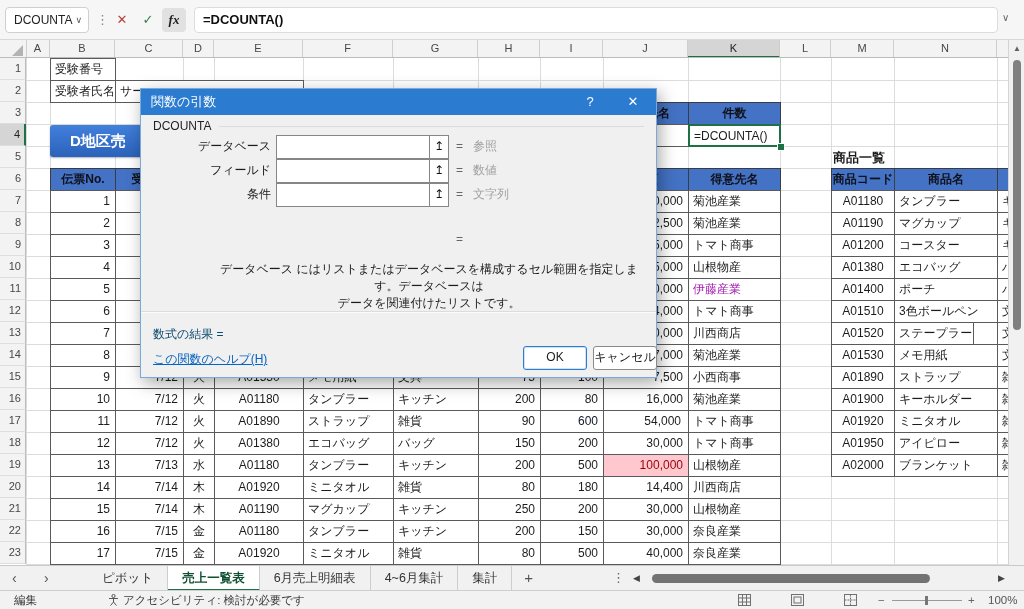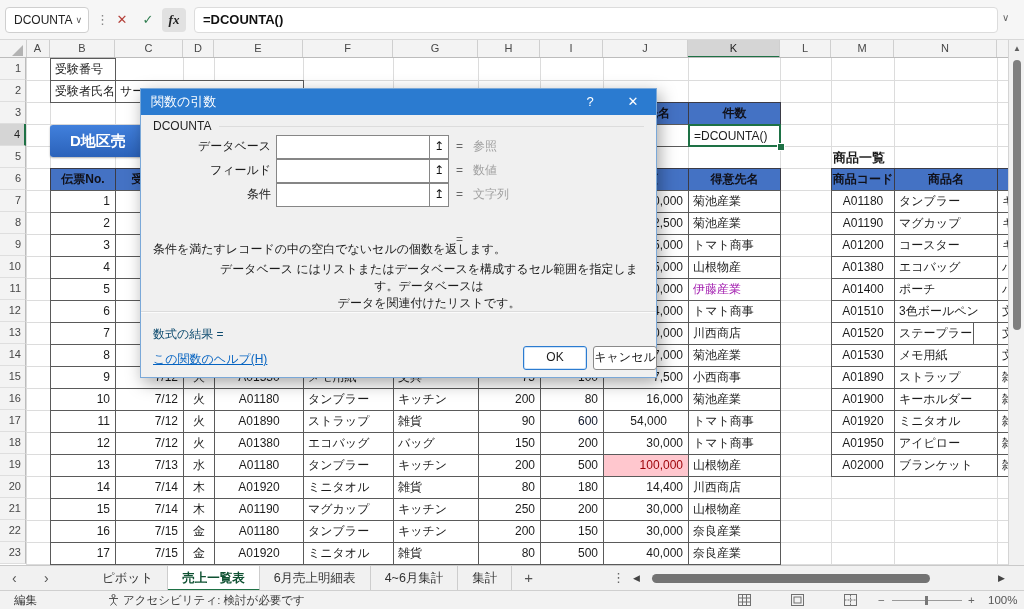--- a/index.html
+++ b/index.html
@@ -318,21 +318,21 @@
       <div class="cell bord" style="left: 603px; top: 330px; width: 86px; height: 23px; text-align: right; padding-right: 5px; background: rgb(255, 255, 255); color: rgb(28, 28, 28);">16,000</div>
       <div class="cell bord" style="left: 688px; top: 330px; width: 93px; height: 23px; text-align: left; padding-left: 4px; background: rgb(255, 255, 255); color: rgb(28, 28, 28);">菊池産業</div>
       <div class="cell bord" style="left: 50px; top: 352px; width: 66px; height: 23px; text-align: right; padding-right: 5px; background: rgb(255, 255, 255); color: rgb(28, 28, 28);">11</div>
       <div class="cell bord" style="left: 115px; top: 352px; width: 69px; height: 23px; text-align: right; padding-right: 5px; background: rgb(255, 255, 255); color: rgb(28, 28, 28);">7/12</div>
       <div class="cell bord" style="left: 183px; top: 352px; width: 32px; height: 23px; text-align: center; background: rgb(255, 255, 255); color: rgb(28, 28, 28);">火</div>
       <div class="cell bord" style="left: 214px; top: 352px; width: 90px; height: 23px; text-align: center; background: rgb(255, 255, 255); color: rgb(28, 28, 28);">A01890</div>
       <div class="cell bord" style="left: 303px; top: 352px; width: 91px; height: 23px; text-align: left; padding-left: 4px; background: rgb(255, 255, 255); color: rgb(28, 28, 28);">ストラップ</div>
       <div class="cell bord" style="left: 393px; top: 352px; width: 86px; height: 23px; text-align: left; padding-left: 4px; background: rgb(255, 255, 255); color: rgb(28, 28, 28);">雑貨</div>
       <div class="cell bord" style="left: 478px; top: 352px; width: 63px; height: 23px; text-align: right; padding-right: 5px; background: rgb(255, 255, 255); color: rgb(28, 28, 28);">90</div>
       <div class="cell bord" style="left: 540px; top: 352px; width: 64px; height: 23px; text-align: right; padding-right: 5px; background: rgb(255, 255, 255); color: #0f172a;">600</div>
-      <div class="cell bord" style="left: 603px; top: 352px; width: 86px; height: 23px; text-align: right; padding-right: 21px; background: rgb(255, 255, 255); color: rgb(28, 28, 28);">54,000</div>
+      <div class="cell bord" style="left: 603px; top: 352px; width: 86px; height: 23px; text-align: right; padding-right: 7px; background: rgb(255, 255, 255); color: rgb(28, 28, 28);">54,000</div>
       <div class="cell bord" style="left: 688px; top: 352px; width: 93px; height: 23px; text-align: left; padding-left: 4px; background: rgb(255, 255, 255); color: rgb(28, 28, 28);">トマト商事</div>
       <div class="cell bord" style="left: 50px; top: 374px; width: 66px; height: 23px; text-align: right; padding-right: 5px; background: rgb(255, 255, 255); color: rgb(28, 28, 28);">12</div>
       <div class="cell bord" style="left: 115px; top: 374px; width: 69px; height: 23px; text-align: right; padding-right: 5px; background: rgb(255, 255, 255); color: rgb(28, 28, 28);">7/12</div>
       <div class="cell bord" style="left: 183px; top: 374px; width: 32px; height: 23px; text-align: center; background: rgb(255, 255, 255); color: rgb(28, 28, 28);">火</div>
       <div class="cell bord" style="left: 214px; top: 374px; width: 90px; height: 23px; text-align: center; background: rgb(255, 255, 255); color: rgb(28, 28, 28);">A01380</div>
       <div class="cell bord" style="left: 303px; top: 374px; width: 91px; height: 23px; text-align: left; padding-left: 4px; background: rgb(255, 255, 255); color: rgb(28, 28, 28);">エコバッグ</div>
       <div class="cell bord" style="left: 393px; top: 374px; width: 86px; height: 23px; text-align: left; padding-left: 4px; background: rgb(255, 255, 255); color: rgb(28, 28, 28);">バッグ</div>
       <div class="cell bord" style="left: 478px; top: 374px; width: 63px; height: 23px; text-align: right; padding-right: 5px; background: rgb(255, 255, 255); color: rgb(28, 28, 28);">150</div>
       <div class="cell bord" style="left: 540px; top: 374px; width: 64px; height: 23px; text-align: right; padding-right: 5px; background: rgb(255, 255, 255); color: rgb(28, 28, 28);">200</div>
       <div class="cell bord" style="left: 603px; top: 374px; width: 86px; height: 23px; text-align: right; padding-right: 5px; background: rgb(255, 255, 255); color: rgb(28, 28, 28);">30,000</div>
@@ -454,21 +454,20 @@
         <div class="fld-spin" style="top: 70px;">↥</div>
         <div class="fld-eq" style="top: 70px;">=</div>
         <div class="fld-hint" style="top: 70px;">数値</div>
         <div class="fld-label" style="top: 94px;">条件</div>
         <div class="fld-input" style="top: 94px;"></div>
         <div class="fld-spin" style="top: 94px;">↥</div>
         <div class="fld-eq" style="top: 94px;">=</div>
         <div class="fld-hint" style="top: 94px;">文字列</div>
       </div>
     <div class="fld-eq" style="top:139px;">=</div>
-    <div class="dlg-desc">条件を満たすレコードの中の空白でないセルの個数を返します。</div>
     <div class="dlg-arg">
       <span>データベース にはリストまたはデータベースを構成するセル範囲を指定します。データベースは</span><br>
       <span>データを関連付けたリストです。</span>
     </div>
     <div class="dlg-div"></div>
     <div class="dlg-result">数式の結果 =</div>
     <a class="dlg-link">この関数のヘルプ(H)</a>
     <div class="dlg-btn dlg-ok">OK</div>
     <div class="dlg-btn dlg-cancel">キャンセル</div>
   </div>

